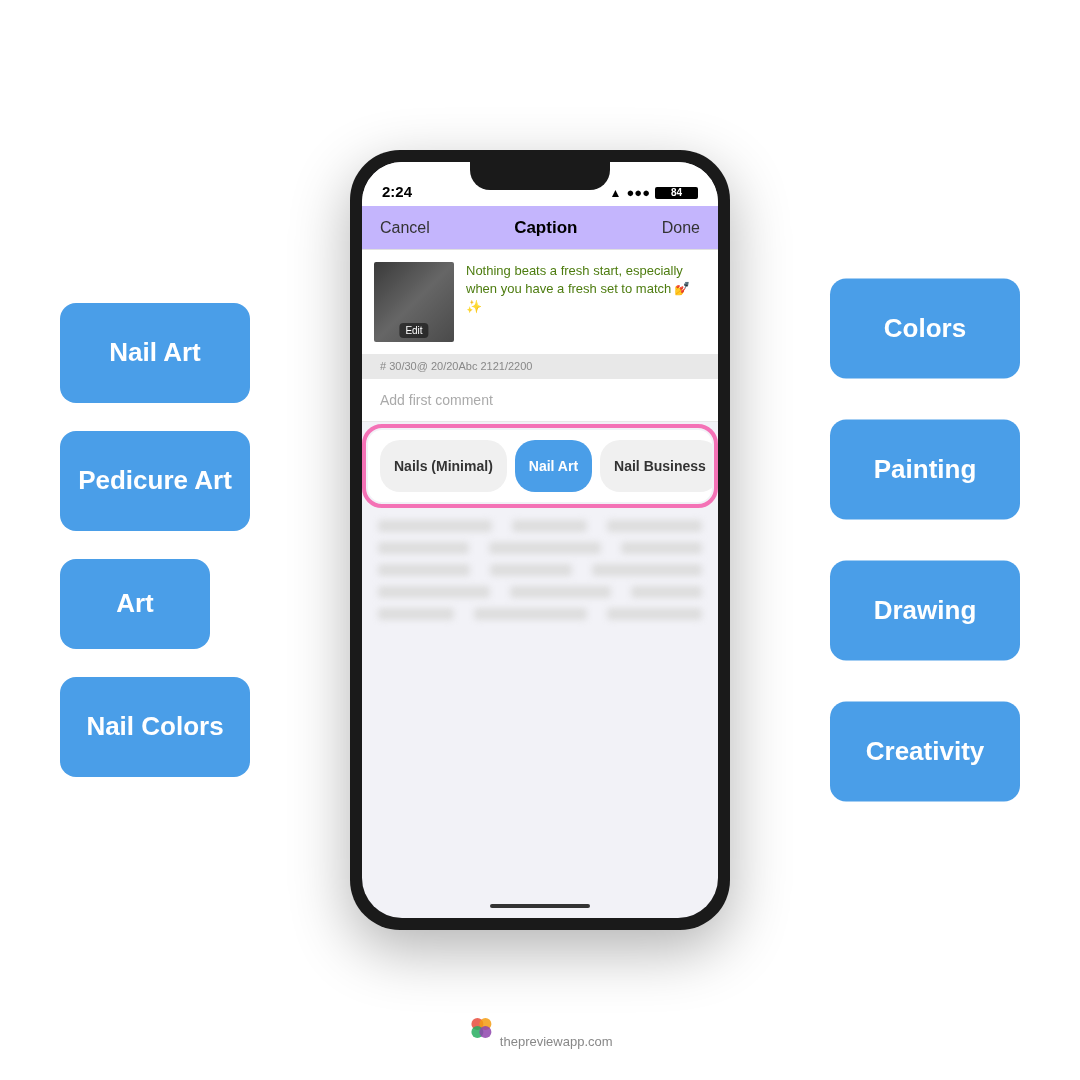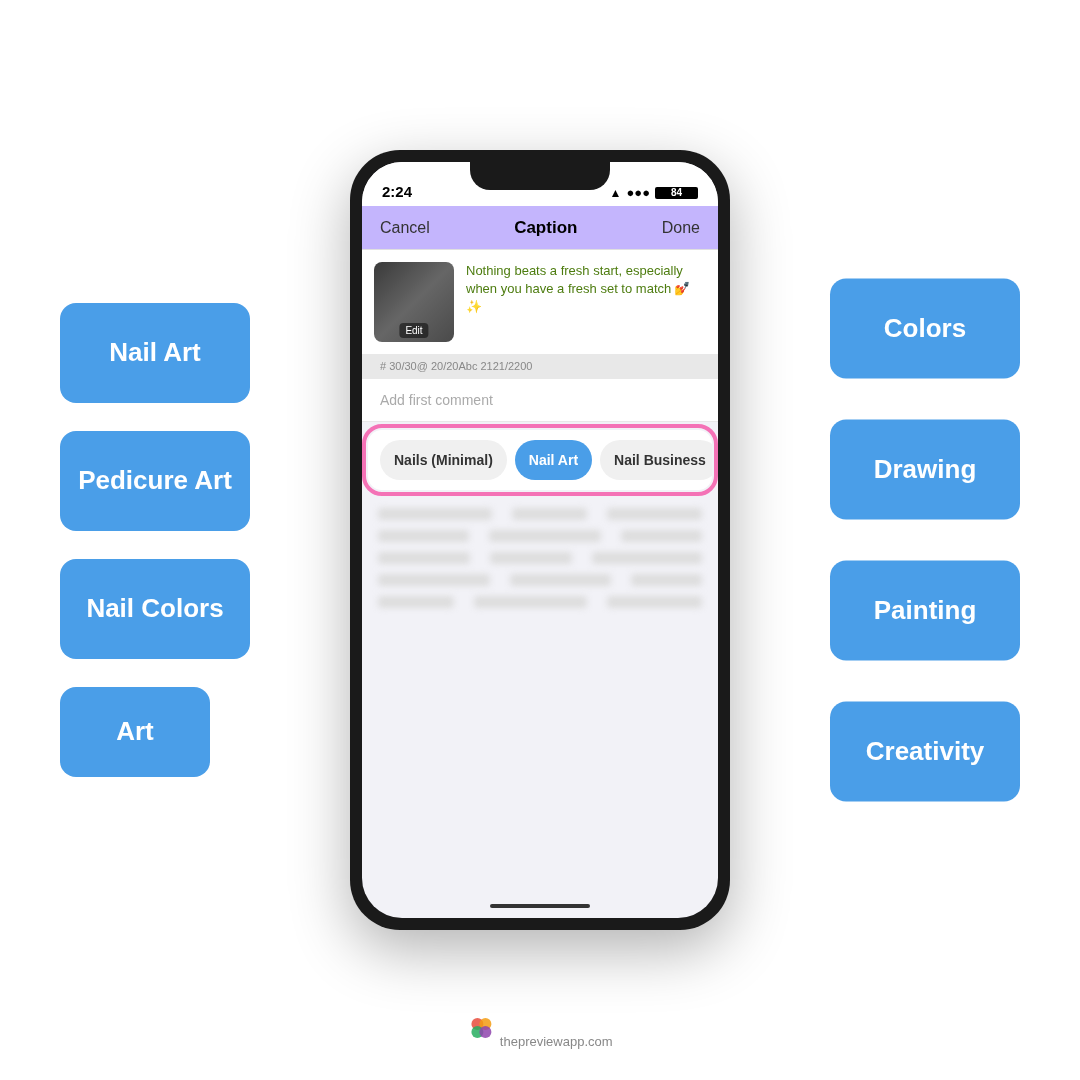--- a/index.html
+++ b/index.html
@@ -183,21 +183,21 @@
     .post-area {
       background: white;
       padding: 12px;
       display: flex;
       gap: 12px;
     }
 
     .post-image {
       width: 80px;
       height: 80px;
-      border-radius: 8px;
+      border-radius: 2px;
       background: #555;
       position: relative;
       flex-shrink: 0;
       overflow: hidden;
     }
 
     .post-image-bg {
       width: 100%;
       height: 100%;
       background: linear-gradient(135deg, #3a3a3a 0%, #666 50%, #4a4a4a 100%);
@@ -262,21 +262,21 @@
     .hashtag-selector {
       background: white;
       border-radius: 14px;
       padding: 10px 12px;
       display: flex;
       gap: 8px;
       overflow: hidden;
     }
 
     .hashtag-chip {
-      padding: 12px 14px;
+      padding: 18px 14px;
       border-radius: 20px;
       font-size: 14px;
       font-weight: 600;
       white-space: nowrap;
       cursor: pointer;
       border: none;
     }
 
     .hashtag-chip-default {
       background: #f0f0f0;
@@ -345,28 +345,28 @@
     }
   </style>
 </head>
 <body>
 
 <div class="page-wrapper">
 
   <div class="left-buttons">
     <button class="side-btn side-btn-large">Nail Art</button>
     <button class="side-btn side-btn-large">Pedicure Art</button>
+    <button class="side-btn side-btn-small">Art</button>
     <button class="side-btn side-btn-large">Nail Colors</button>
-    <button class="side-btn side-btn-small">Art</button>
   </div>
 
   <div class="right-buttons">
     <button class="side-btn side-btn-medium">Colors</button>
+    <button class="side-btn side-btn-medium">Painting</button>
     <button class="side-btn side-btn-medium">Drawing</button>
-    <button class="side-btn side-btn-medium">Painting</button>
     <button class="side-btn side-btn-medium">Creativity</button>
   </div>
 
   <div class="phone-container">
     <div class="phone-frame">
       <div class="phone-screen">
 
         <div class="notch"></div>
 
         <div class="status-bar">

